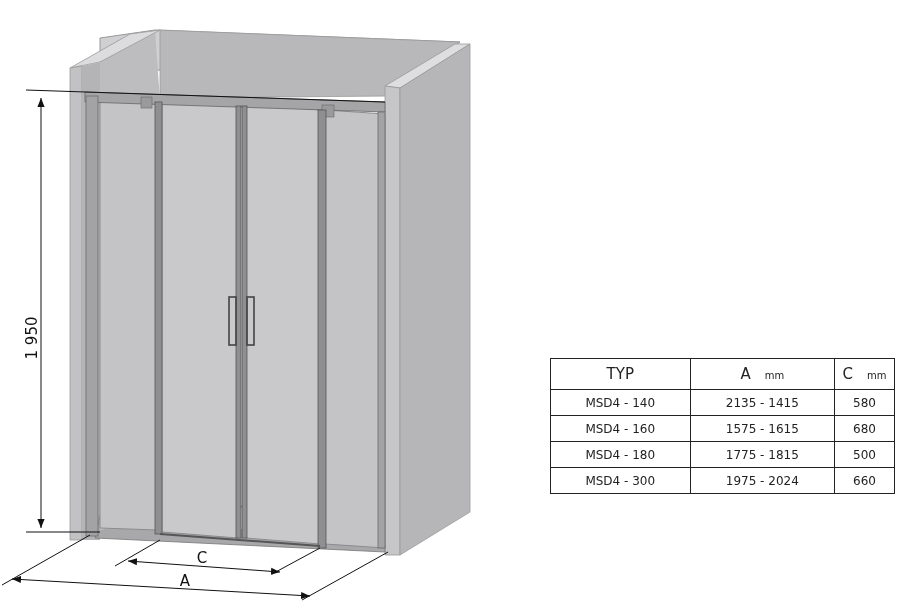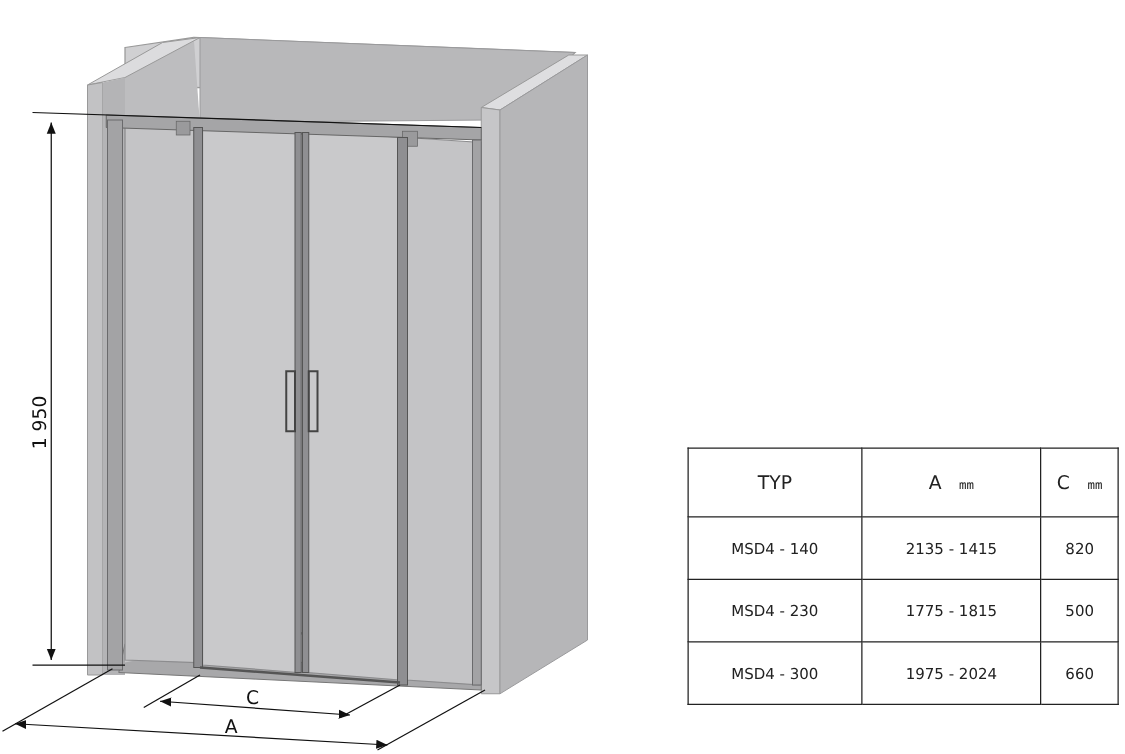--- a/index.html
+++ b/index.html
@@ -4,24 +4,24 @@
 <style>
   html, body { margin: 0; padding: 0; background: #ffffff; }
   body { width: 900px; height: 603px; position: relative; overflow: hidden; font-family: "DejaVu Sans", sans-serif; }
   #diagram { position: absolute; left: 0; top: 0; width: 900px; height: 603px; }
   .dim-label { font-family: "DejaVu Sans", sans-serif; font-size: 15px; fill: #111; }
   #spec-table {
     position: absolute; left: 550px; top: 358px; width: 345px;
     border-collapse: collapse; font-family: "DejaVu Sans", sans-serif; color: #222;
   }
   #spec-table th, #spec-table td {
-    border: 1.5px solid #222; text-align: center; padding: 12px; height: 25px; font-size: 12px;
+    border: 1.5px solid #222; text-align: center; padding: 0; height: 25px; font-size: 12px;
   }
   #spec-table th { font-weight: normal; font-size: 15px; height: 30px; }
-  #spec-table th .unit { font-size: 10px; margin-left: 14px; font-family: Liberation Mono, monospace; }
+  #spec-table th .unit { font-size: 10px; margin-left: 14px; }
   #spec-table col.c1 { width: 140px; }
   #spec-table col.c2 { width: 145px; }
   #spec-table col.c3 { width: 60px; }
 </style>
 </head>
 <body>
 
 <svg id="diagram" viewBox="0 0 900 603" xmlns="http://www.w3.org/2000/svg">
   <defs>
     <marker id="arrow" viewBox="0 0 10 10" refX="10" refY="5" markerWidth="9" markerHeight="9" orient="auto-start-reverse">
@@ -113,24 +113,29 @@
     <tr>
       <th><span>TYP</span></th>
       <th><span>A</span><span class="unit">mm</span></th>
       <th><span>C</span><span class="unit">mm</span></th>
     </tr>
   </thead>
   <tbody>
     <tr>
       <td>MSD4 - 140</td>
       <td>2135 - 1415</td>
-      <td>820</td>
+      <td>580</td>
     </tr>
     <tr>
-      <td>MSD4 - 230</td>
+      <td>MSD4 - 160</td>
+      <td>1575 - 1615</td>
+      <td>680</td>
+    </tr>
+    <tr>
+      <td>MSD4 - 180</td>
       <td>1775 - 1815</td>
       <td>500</td>
     </tr>
     <tr>
       <td>MSD4 - 300</td>
       <td>1975 - 2024</td>
       <td>660</td>
     </tr>
   </tbody>
 </table>

